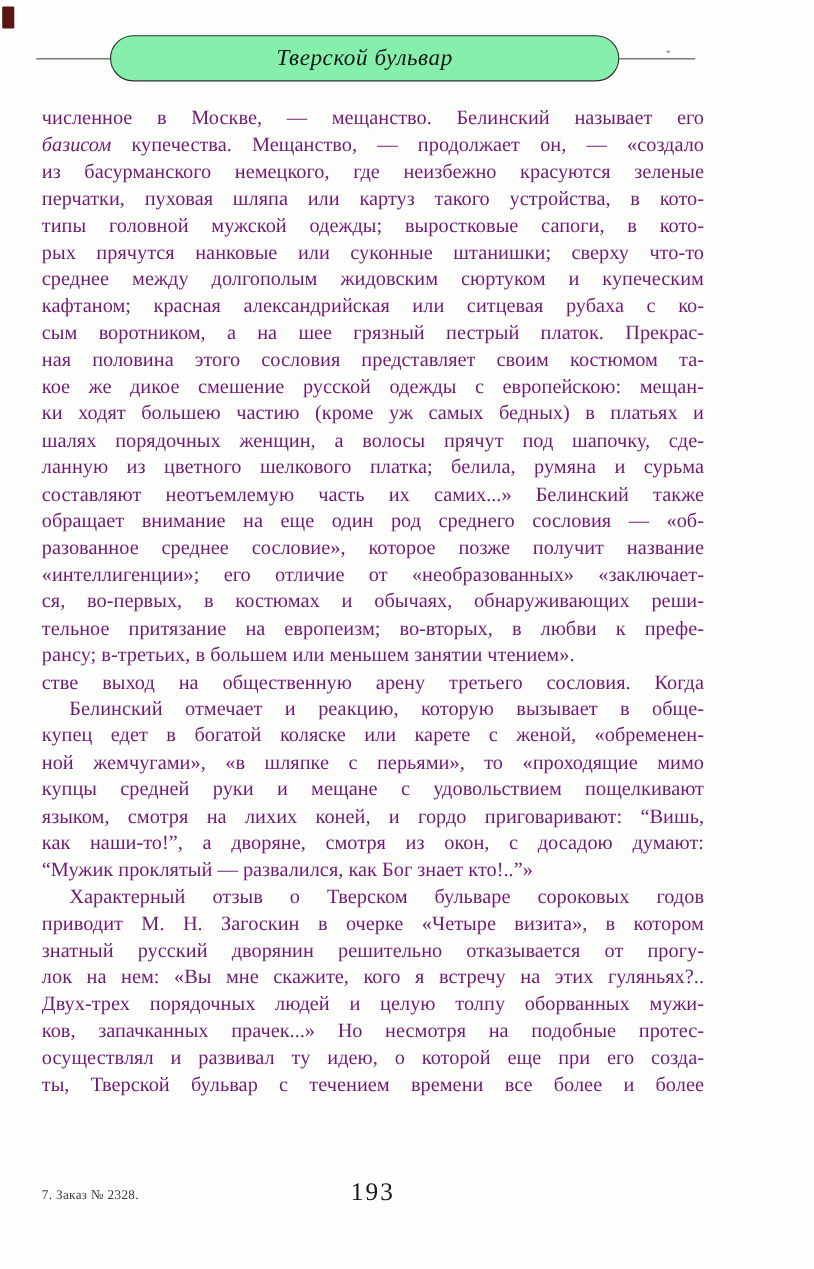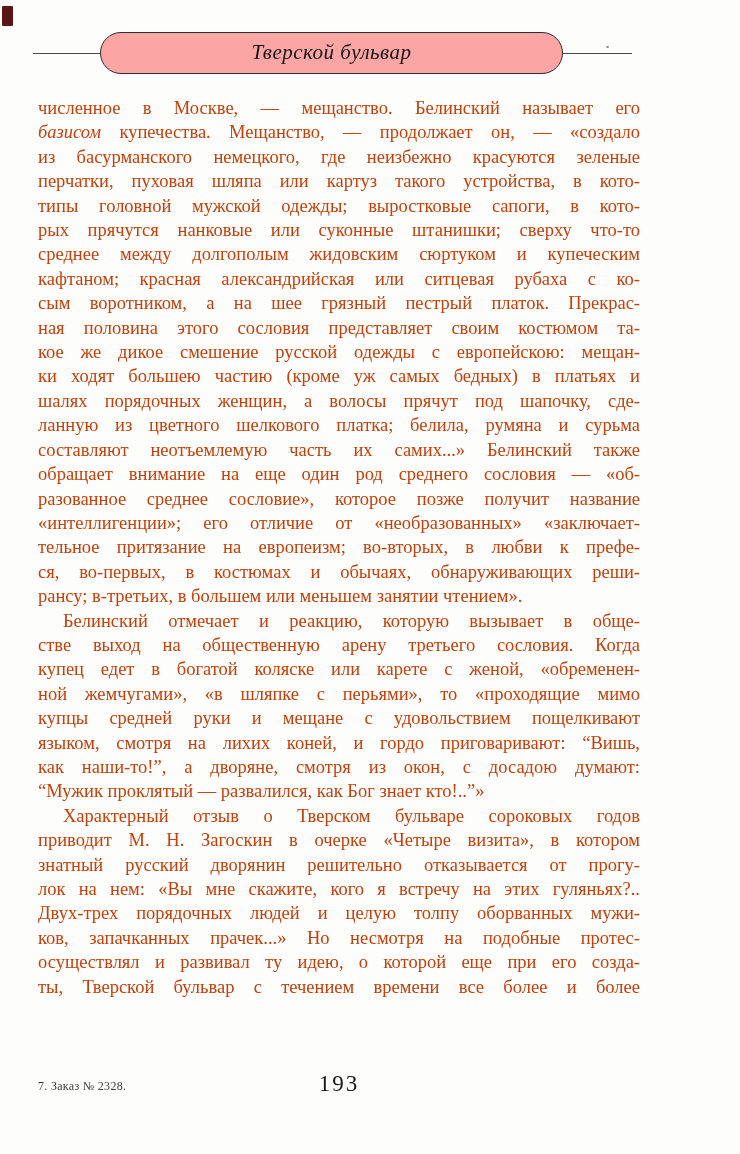--- a/index.html
+++ b/index.html
@@ -18,34 +18,34 @@
   .header{position:absolute;left:0;top:0;width:740px;height:90px;}
   .rule{position:absolute;height:0;border-top:1.4px solid #4a4a4a;}
   .rule-left{left:33px;top:53px;width:68px;}
   .rule-right{left:562px;top:53px;width:70px;}
   .speck{position:absolute;left:606px;top:46px;width:3px;height:2px;background:#8a8a8a;border-radius:50%;}
   .capsule{
     position:absolute;left:100px;top:32px;width:463px;height:42px;
     border:1.6px solid #2e2e2e;border-radius:24px;
     box-sizing:border-box;
     display:flex;align-items:center;justify-content:center;
-    background:#fca5a5;
+    background:#86efac;
   }
   .capsule .title{
     font-style:italic;
     font-size:21px;
     letter-spacing:0.5px;
     color:#161616;
     padding-bottom:2px;
   }
   .body-text{
     position:absolute;left:38px;top:96px;width:602px;
     font-size:18.5px;
     line-height:24.4px;
-    color:#c2410c;
+    color:#701a75;
   }
   .line{
     text-align:justify;
     text-align-last:justify;
     white-space:nowrap;
   }
   .line.end{text-align-last:left;}
   .line.indent{padding-left:25px;}
   .line em{margin-top:44px;}
   .footer-imprint{
@@ -86,25 +86,25 @@
       <div class="line"><span>сым воротником, а на шее грязный пестрый платок. Прекрас-</span></div>
       <div class="line"><span>ная половина этого сословия представляет своим костюмом та-</span></div>
       <div class="line"><span>кое же дикое смешение русской одежды с европейскою: мещан-</span></div>
       <div class="line"><span>ки ходят большею частию (кроме уж самых бедных) в платьях и</span></div>
       <div class="line"><span>шалях порядочных женщин, а волосы прячут под шапочку, сде-</span></div>
       <div class="line"><span>ланную из цветного шелкового платка; белила, румяна и сурьма</span></div>
       <div class="line"><span>составляют неотъемлемую часть их самих...» Белинский также</span></div>
       <div class="line"><span>обращает внимание на еще один род среднего сословия — «об-</span></div>
       <div class="line"><span>разованное среднее сословие», которое позже получит название</span></div>
       <div class="line"><span>«интеллигенции»; его отличие от «необразованных» «заключает-</span></div>
+      <div class="line"><span>ся, во-первых, в костюмах и обычаях, обнаруживающих реши-</span></div>
       <div class="line"><span>тельное притязание на европеизм; во-вторых, в любви к префе-</span></div>
-      <div class="line"><span>ся, во-первых, в костюмах и обычаях, обнаруживающих реши-</span></div>
       <div class="line end"><span>рансу; в-третьих, в большем или меньшем занятии чтением».</span></div>
+      <div class="line"><span>стве выход на общественную арену третьего сословия. Когда</span></div>
       <div class="line indent"><span>Белинский отмечает и реакцию, которую вызывает в обще-</span></div>
-      <div class="line"><span>стве выход на общественную арену третьего сословия. Когда</span></div>
       <div class="line"><span>купец едет в богатой коляске или карете с женой, «обременен-</span></div>
       <div class="line"><span>ной жемчугами», «в шляпке с перьями», то «проходящие мимо</span></div>
       <div class="line"><span>купцы средней руки и мещане с удовольствием пощелкивают</span></div>
       <div class="line"><span>языком, смотря на лихих коней, и гордо приговаривают: “Вишь,</span></div>
       <div class="line"><span>как наши-то!”, а дворяне, смотря из окон, с досадою думают:</span></div>
       <div class="line end"><span>“Мужик проклятый — развалился, как Бог знает кто!..”»</span></div>
       <div class="line indent"><span>Характерный отзыв о Тверском бульваре сороковых годов</span></div>
       <div class="line"><span>приводит М. Н. Загоскин в очерке «Четыре визита», в котором</span></div>
       <div class="line"><span>знатный русский дворянин решительно отказывается от прогу-</span></div>
       <div class="line"><span>лок на нем: «Вы мне скажите, кого я встречу на этих гуляньях?..</span></div>

